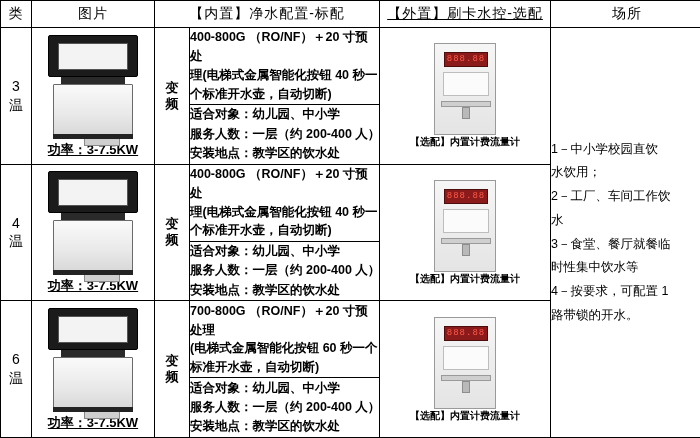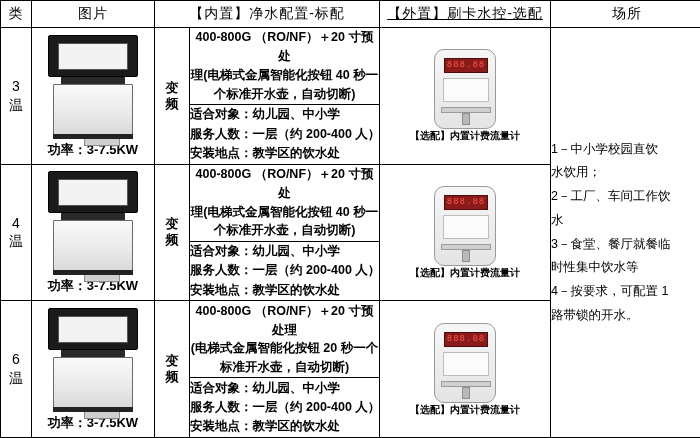--- a/index.html
+++ b/index.html
@@ -54,20 +54,21 @@
     font-size: 14px;
     font-weight: bold;
     line-height: 1.35;
   }
   .cat span { display: block; }
 
   
   .imgcell {
     text-align: center;
     padding: 4px 2px 3px 2px;
+    text-decoration: underline;
   }
   .machine {
     width: 96px;
     height: 104px;
     margin: 0 auto;
     position: relative;
   }
   .m-top {
     position: absolute;
     left: 3px; top: 0;
@@ -145,47 +146,46 @@
     border-bottom: none !important;
   }
   .freq span { display: block; }
   .spec {
     font-size: 12.5px;
     line-height: 1.5;
     padding: 4px 5px 4px 6px;
     border-right: none !important;
     border-top: none !important;
     font-weight: bold;
-    text-align: center;
   }
   .spec .line { display: block; }
   .detail {
     font-size: 12.5px;
     line-height: 1.55;
     padding: 3px 5px 4px 6px;
     border-right: none !important;
     border-bottom: none !important;
     font-weight: bold;
   }
   .detail .row { display: block; white-space: nowrap; }
   .detail .lbl { font-weight: bold; }
 
   
   .outer {
     text-align: center;
     padding: 6px 4px 6px 4px;
   }
   .card-dev {
     width: 62px;
-    height: 80px;
+    height: 92px;
     margin: 0 auto 0 auto;
     position: relative;
     background: linear-gradient(180deg,#f6f6f6 0%,#e4e4e4 100%);
     border: 1px solid #9a9a9a;
-    border-radius: 10px;
+    border-radius: 0;
     box-sizing: border-box;
   }
   .card-screen {
     position: absolute;
     left: 9px; top: 8px;
     width: 44px; height: 15px;
     background: #8b1a1a;
     border: 1px solid #4d0d0d;
     box-sizing: border-box;
     color: #ff5a4a;
@@ -386,22 +386,22 @@
         </td>
         <td class="col-inner">
           <table class="inner">
             <tbody>
                 <tr>
               <td class="freq" rowspan="2">
                 <span>变</span>
                 <span>频</span>
               </td>
               <td class="spec">
-                <span class="line">400-800G （RO/NF）＋20 寸预处理</span>
-                <span class="line">(电梯式金属智能化按钮 20 秒一个</span>
+                <span class="line">700-800G （RO/NF）＋20 寸预处理</span>
+                <span class="line">(电梯式金属智能化按钮 60 秒一个</span>
                 <span class="line">标准开水壶，自动切断)</span>
               </td>
             </tr>
             <tr>
               <td class="detail">
                 <span class="row"><span class="lbl">适合对象：</span><span>幼儿园、中小学</span></span>
                 <span class="row"><span class="lbl">服务人数：</span><span>一层（约 200-400 人）</span></span>
                 <span class="row"><span class="lbl">安装地点：</span><span>教学区的饮水处</span></span>
               </td>
             </tr>

